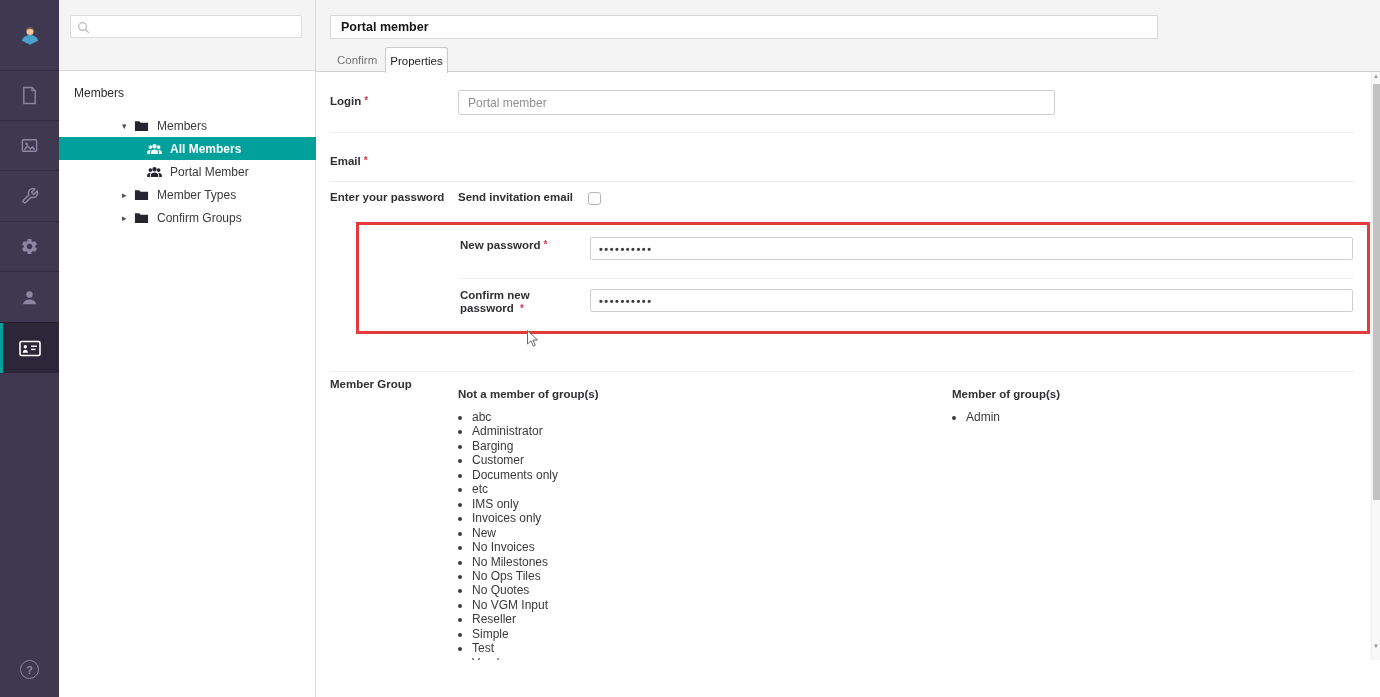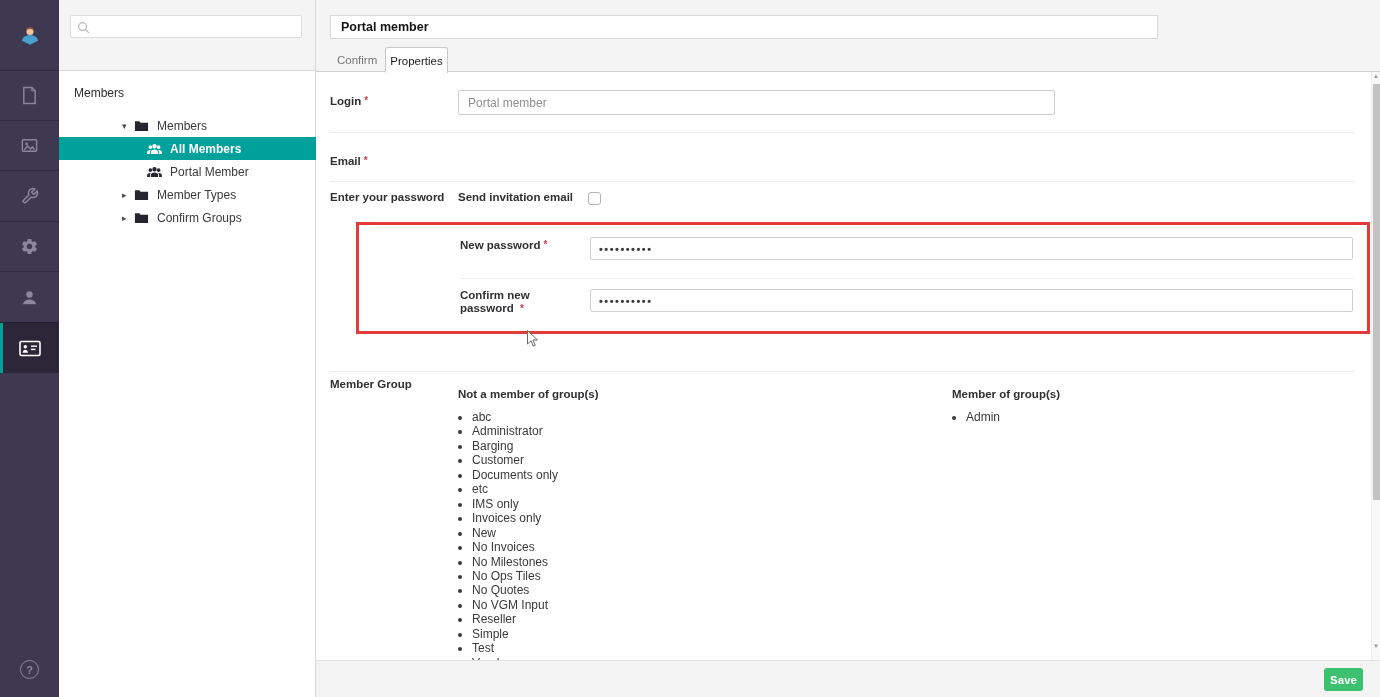--- a/index.html
+++ b/index.html
@@ -250,17 +250,14 @@
       <li>Admin</li>
     </ul>
   </div>
 
   <div id="scrollbar">
     <div id="sb-up">▲</div>
     <div id="sb-thumb"></div>
     <div id="sb-down">▼</div>
   </div>
 
-  <div id="footer">
-    <button id="save-btn">Save</button>
-  </div>
 
 </div>
 
 </body></html>

